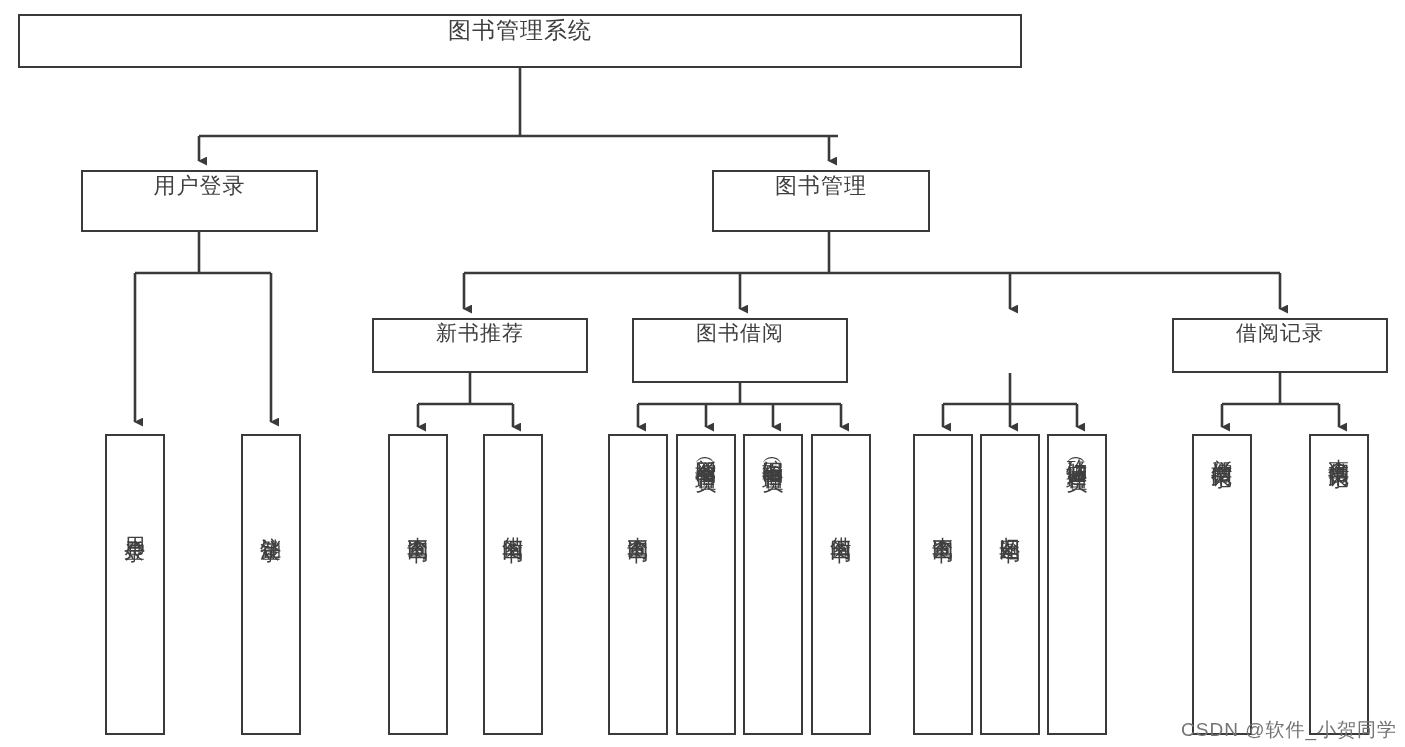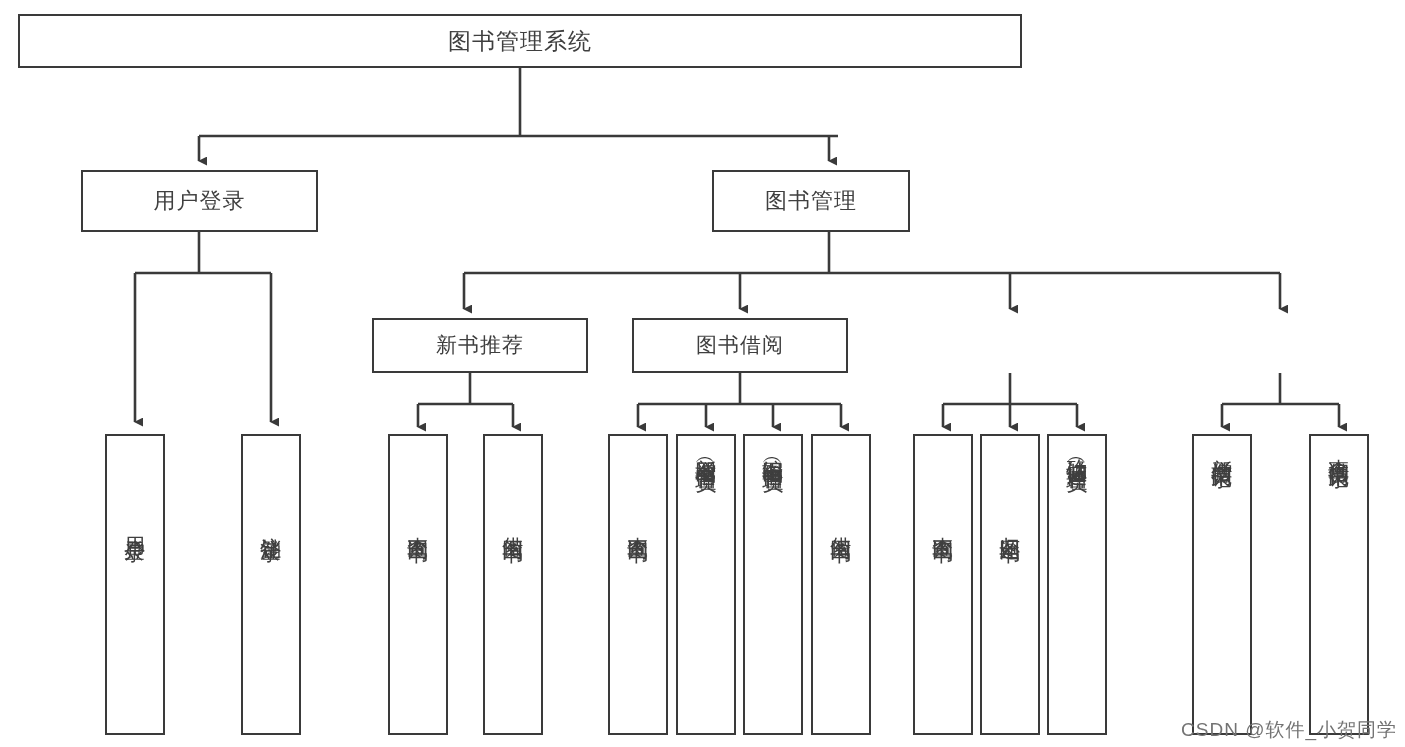--- a/index.html
+++ b/index.html
@@ -23,21 +23,21 @@
     top: 0;
     width: 1405px;
     height: 747px;
   }
   .node {
     position: absolute;
     box-sizing: border-box;
     border: 2.5px solid #3a3a3a;
     background: #ffffff;
     display: flex;
-    align-items: center;
+    align-items: flex-start;
     justify-content: center;
     color: #3c3c3c;
   }
   .node-label {
     font-size: 22px;
     line-height: 1.25;
     letter-spacing: 1px;
     white-space: nowrap;
     color: #3f3f3f;
   }
@@ -126,29 +126,32 @@
     </g>
   </svg>
 
   <div class="node root" style="left:18px; top:14px; width:1004px; height:54px;">
     <span class="node-label">图书管理系统</span>
   </div>
 
   <div class="node level2" style="left:81px; top:170px; width:237px; height:62px;">
     <span class="node-label">用户登录</span>
   </div>
-  <div class="node level2" style="left:712px; top:170px; width:198px; height:62px;">
+  <div class="node level2" style="left:712px; top:170px; width:218px; height:62px;">
     <span class="node-label">图书管理</span>
   </div>
 
   <div class="node level3" style="left:372px; top:318px; width:216px; height:55px;">
     <span class="node-label">新书推荐</span>
   </div>
-  <div class="node level3" style="left:632px; top:318px; width:216px; height:55px;">
+  <div class="node level3" style="left:632px; top:318px; width:216px; height:65px;">
     <span class="node-label">图书借阅</span>
+  </div>
+  <div class="node level3" style="left:1172px; top:318px; width:216px; height:55px;">
+    <span class="node-label">借阅记录</span>
   </div>
 
   <div class="node leaf mid" style="left:105px; top:434px; width:60px; height:301px;">
     <span class="node-label">用户登录</span>
   </div>
   <div class="node leaf mid" style="left:241px; top:434px; width:60px; height:301px;">
     <span class="node-label">注销登录</span>
   </div>
 
   <div class="node leaf mid" style="left:388px; top:434px; width:60px; height:301px;">

